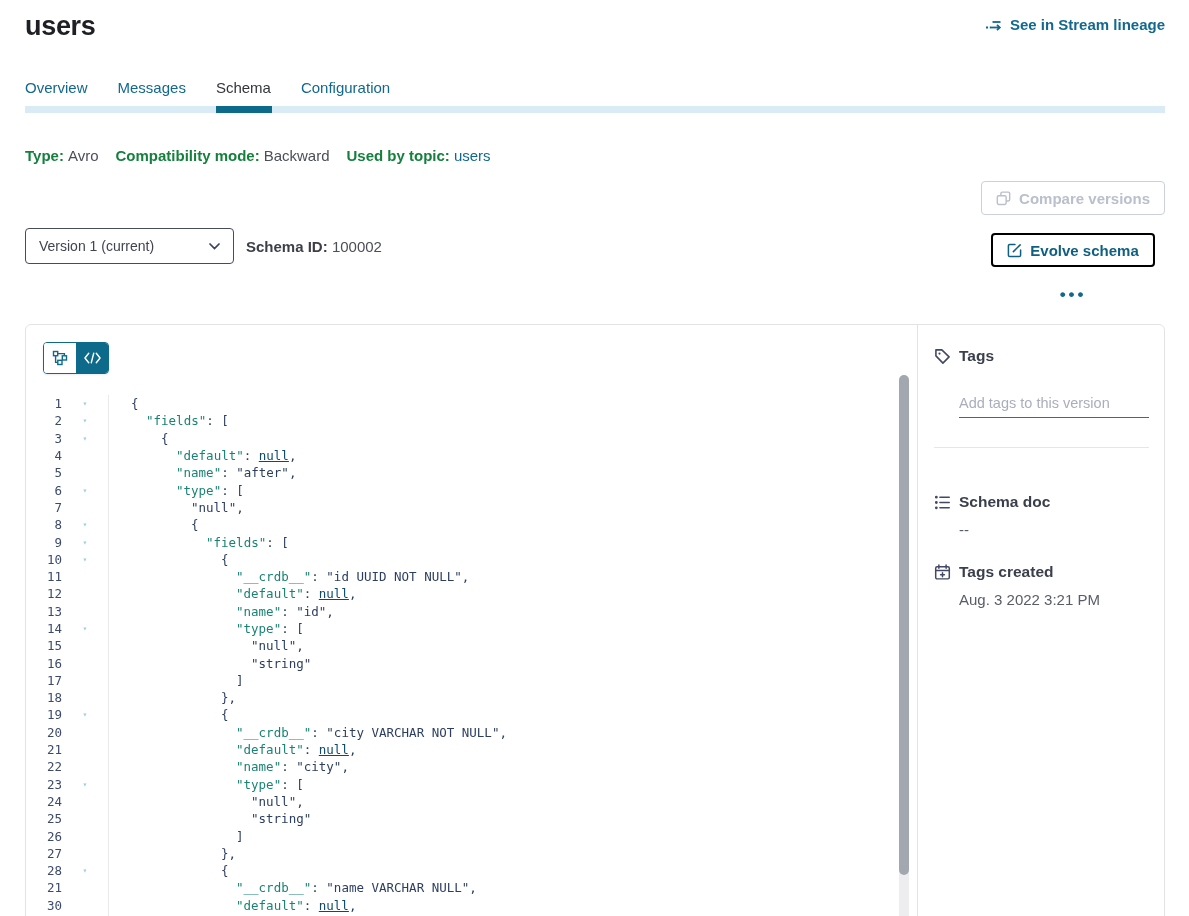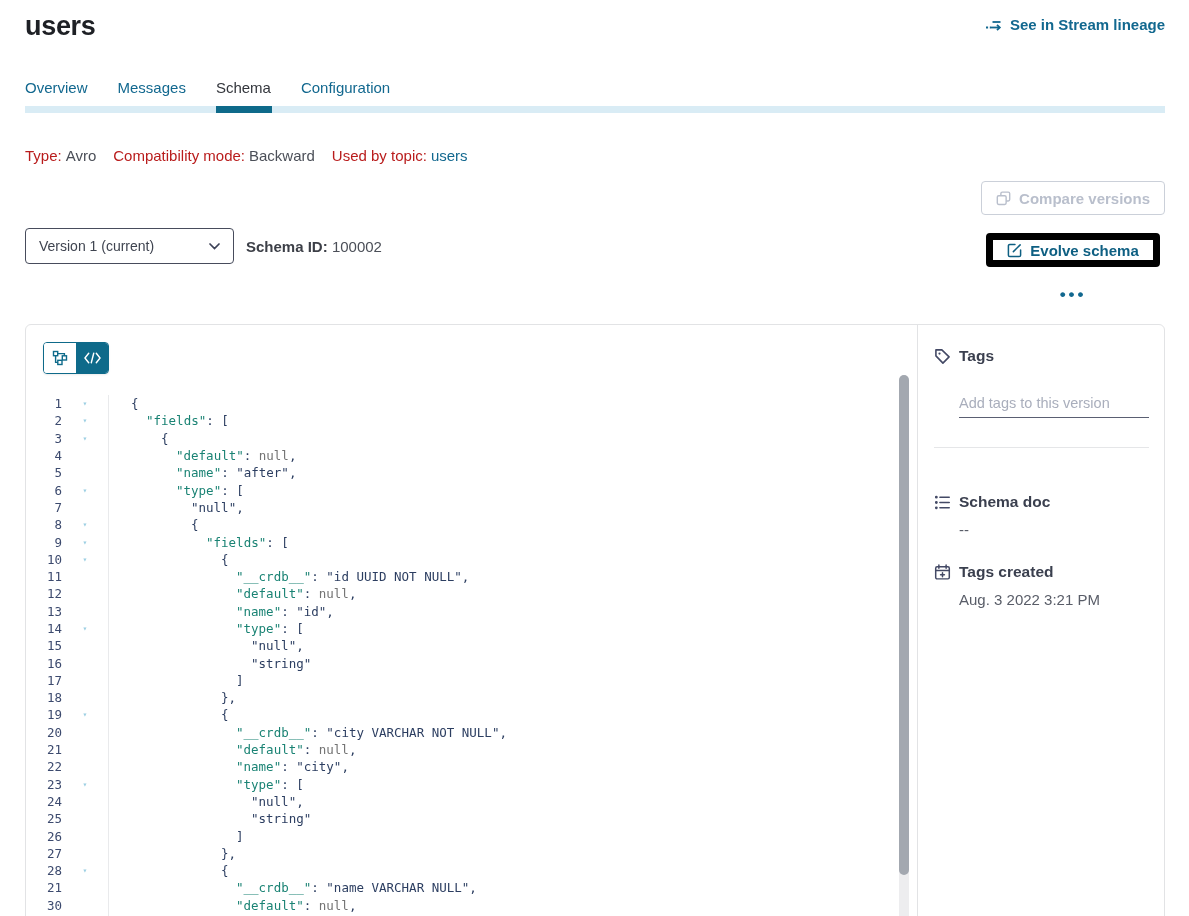--- a/index.html
+++ b/index.html
@@ -22,36 +22,36 @@
 
   
   .vk-row { margin-top: 29px; display: flex; align-items: center; }
   .btn-value { width: 56px; height: 33px; background: #0e6a8a; color: #fff; border: none; border-radius: 4px;
     font-size: 15px; font-family: inherit; cursor: pointer; }
   .btn-key { margin-left: 25px; color: #12688f; font-size: 15px; background: none; border: none;
     font-family: inherit; cursor: pointer; }
 
   
   .meta-row { margin-top: 34px; display: flex; gap: 17px; font-size: 15px; }
-  .meta-row b { color: #b91c1c; font-weight: 400; }
+  .meta-row b { color: #15803d; font-weight: 700; }
   .meta-row .val { color: #4b4f58; margin-left: 4px; }
   .topic-link { color: #12688f; margin-left: 4px; cursor: pointer; }
 
   
   .version-row { margin-top: 17px; display: flex; align-items: center; }
   .version-select { width: 209px; height: 36px; border: 1px solid #474c5c; border-radius: 4px;
     display: flex; align-items: center; justify-content: space-between; padding: 16px 13px; font-size: 14px;
     color: #3f4450; cursor: pointer; background: #fff; }
   .schema-id { margin-left: 12px; font-size: 15px; }
   .schema-id b { color: #3c3f47; }
   .actions { margin-left: auto; display: flex; align-items: center; gap: 18px; flex-direction: column; }
   .btn-outline { height: 34px; display: flex; align-items: center; gap: 8px; padding: 0 14px;
     border-radius: 4px; background: #fff; font-family: inherit; font-size: 15px; font-weight: 600; cursor: pointer; }
   .btn-compare { border: 1px solid #cbd0d9; color: #b9bfcc; }
-  .btn-evolve { border: 7px solid #000000; color: #0e5f82; }
+  .btn-evolve { border: 2px solid #000000; color: #0e5f82; }
   .btn-more { border: none; background: none; color: #12688f; font-size: 17px; font-weight: 700;
     letter-spacing: 3px; cursor: pointer; padding: 0 2px 6px 2px; }
 
   
   .panel { margin-top: 13px; height: 613px; border: 1px solid #e2e3e5; border-radius: 6px 6px 0 0;
     display: flex; overflow: hidden; }
   .editor-pane { width: 894px; border-right: 1px solid #e2e3e5; position: relative; }
 
   .seg-control { position: absolute; left: 17px; top: 17px; width: 66px; height: 32px;
     border: 1px solid #0e6a8a; border-radius: 4px; display: flex; overflow: hidden;
@@ -63,21 +63,21 @@
   .code-area { position: absolute; left: 0; top: 70px; right: 0; bottom: 0;
     font-family: "DejaVu Sans Mono", monospace; font-size: 12.5px; }
   .gutter-line { position: absolute; left: 82px; top: 0; bottom: 0; width: 1px; background: #e9eaec; }
   .cl { display: flex; align-items: center; height: 17.3px; white-space: pre; }
   .ln { width: 36px; flex: none; text-align: right; color: #3c4a6e; }
   .fold { width: 46px; flex: none; text-align: center; color: #9ccfe3; font-size: 8px; cursor: pointer; }
   .cd { white-space: pre; }
   .tk-k { color: #1a8374; }
   .tk-s { color: #2c3e61; }
   .tk-p { color: #2c3e61; }
-  .tk-n { color: #737373; }
+  .tk-n { color: #0c4a6e; text-decoration: underline; }
 
   .vscroll { position: absolute; left: 873px; top: 50px; bottom: 0; width: 10px;
     background: #ededef; border-radius: 5px; }
   .vthumb { position: absolute; top: 0; left: 0; width: 10px; height: 500px; background: #a3a8b0;
     border-radius: 5px; cursor: pointer; }
 
   
   .sidebar { flex: 1; padding: 22px 15px 0 16px; }
   .side-heading { display: flex; align-items: center; gap: 8px; font-size: 15.5px; font-weight: 700;
     color: #3a3f4e; }

